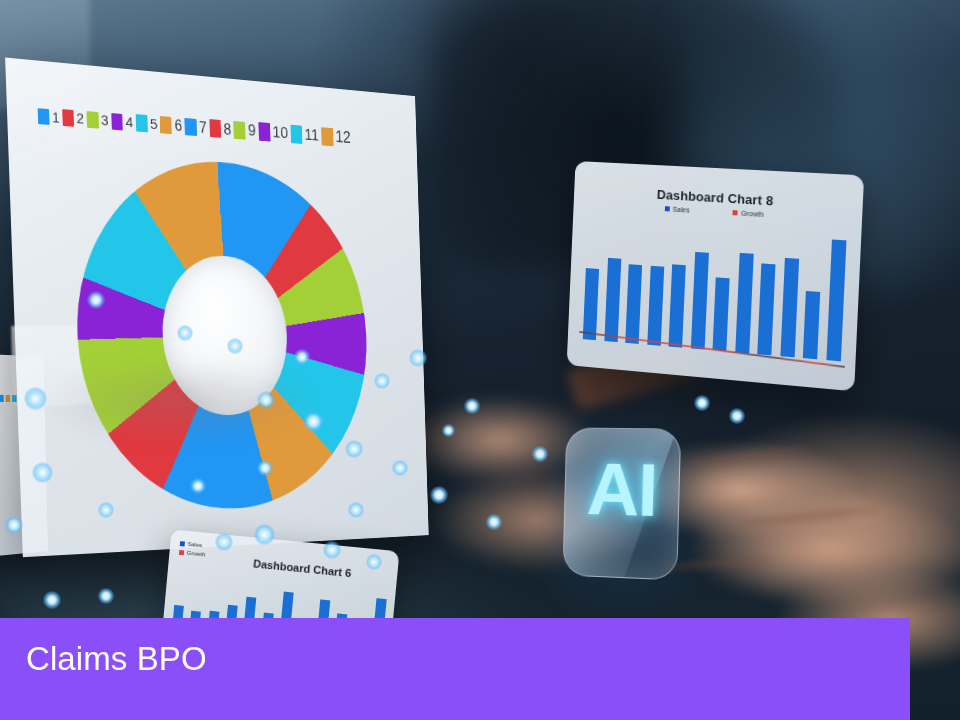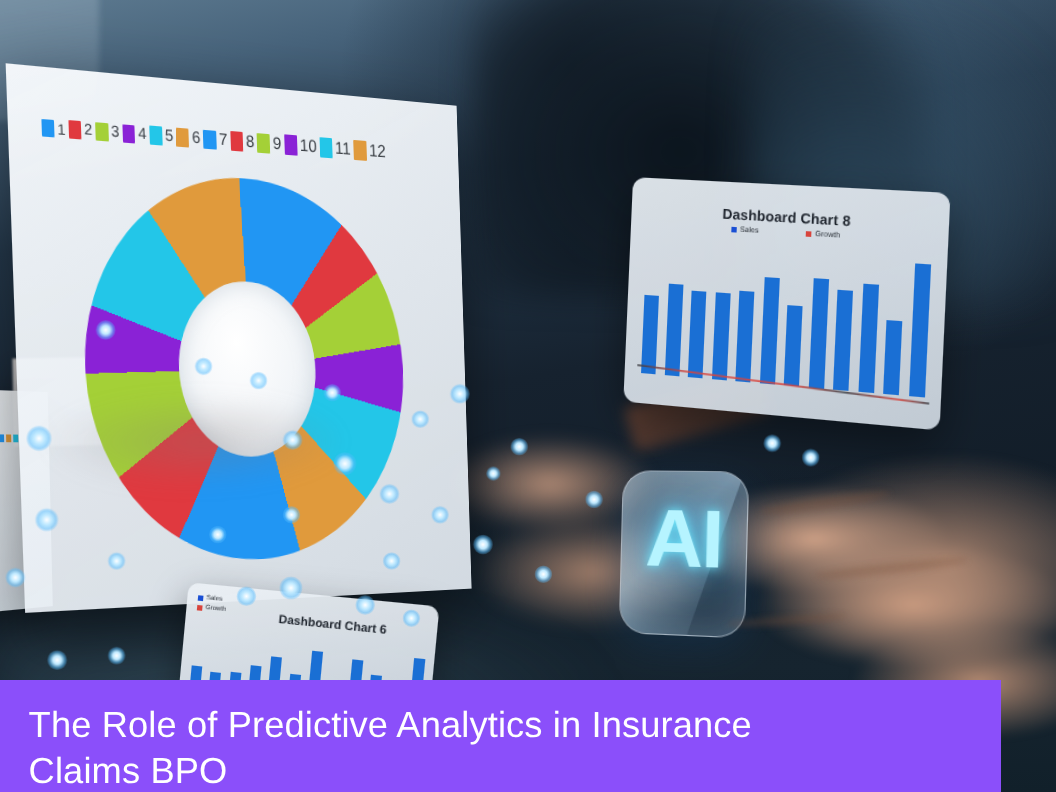--- a/index.html
+++ b/index.html
@@ -395,20 +395,19 @@
       <div class="spark" style="left: 694px; top: 395px; width: 15.6px; height: 15.6px;"></div>
       <div class="spark" style="left: 729px; top: 408px; width: 15.6px; height: 15.6px;"></div>
       <div class="spark" style="left: 486px; top: 514px; width: 15.6px; height: 15.6px;"></div>
       <div class="spark" style="left: 442px; top: 424px; width: 13px; height: 13px;"></div>
       <div class="spark" style="left: 348px; top: 502px; width: 15.6px; height: 15.6px;"></div>
       <div class="spark" style="left: 257px; top: 460px; width: 15.6px; height: 15.6px;"></div>
       <div class="spark" style="left: 190px; top: 478px; width: 15.6px; height: 15.6px;"></div>
     </div>
 
   <div class="title-banner">
-    <div class="title-line">The Role of Predictive Analytics in Insurance</div>
     <div class="title-line">Claims BPO</div>
   </div>
 
 <div class="finger-line" style="left: 690px; top: 452px; width: 120px; height: 10px; transform: rotate(-8deg);"></div>
     <div class="finger-line" style="left: 740px; top: 512px; width: 140px; height: 9px; transform: rotate(-6deg);"></div>
     <div class="finger-line" style="left: 660px; top: 560px; width: 110px; height: 8px; transform: rotate(-4deg);"></div>
   </div>
 
 </body></html>

